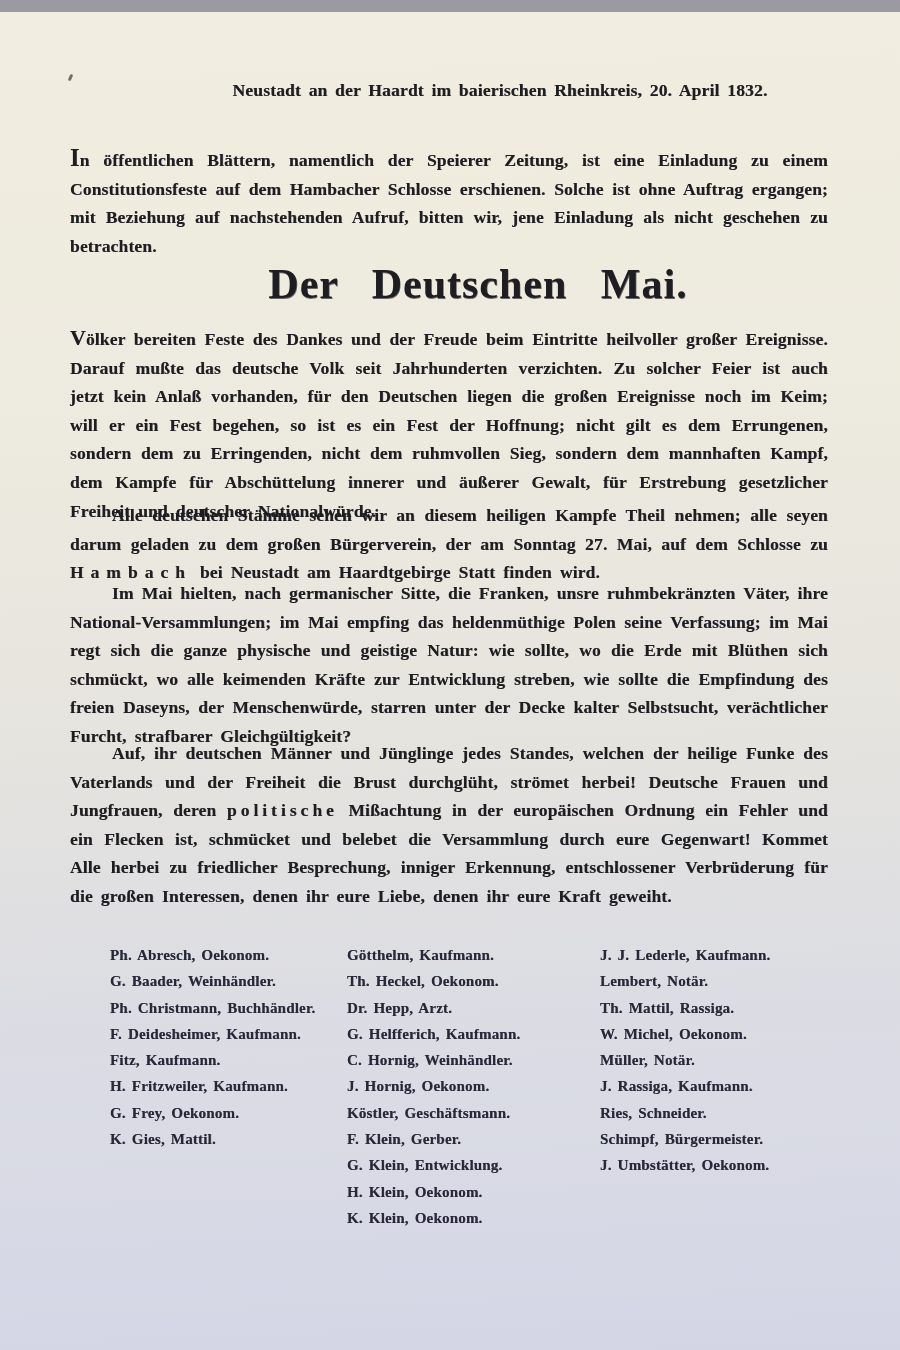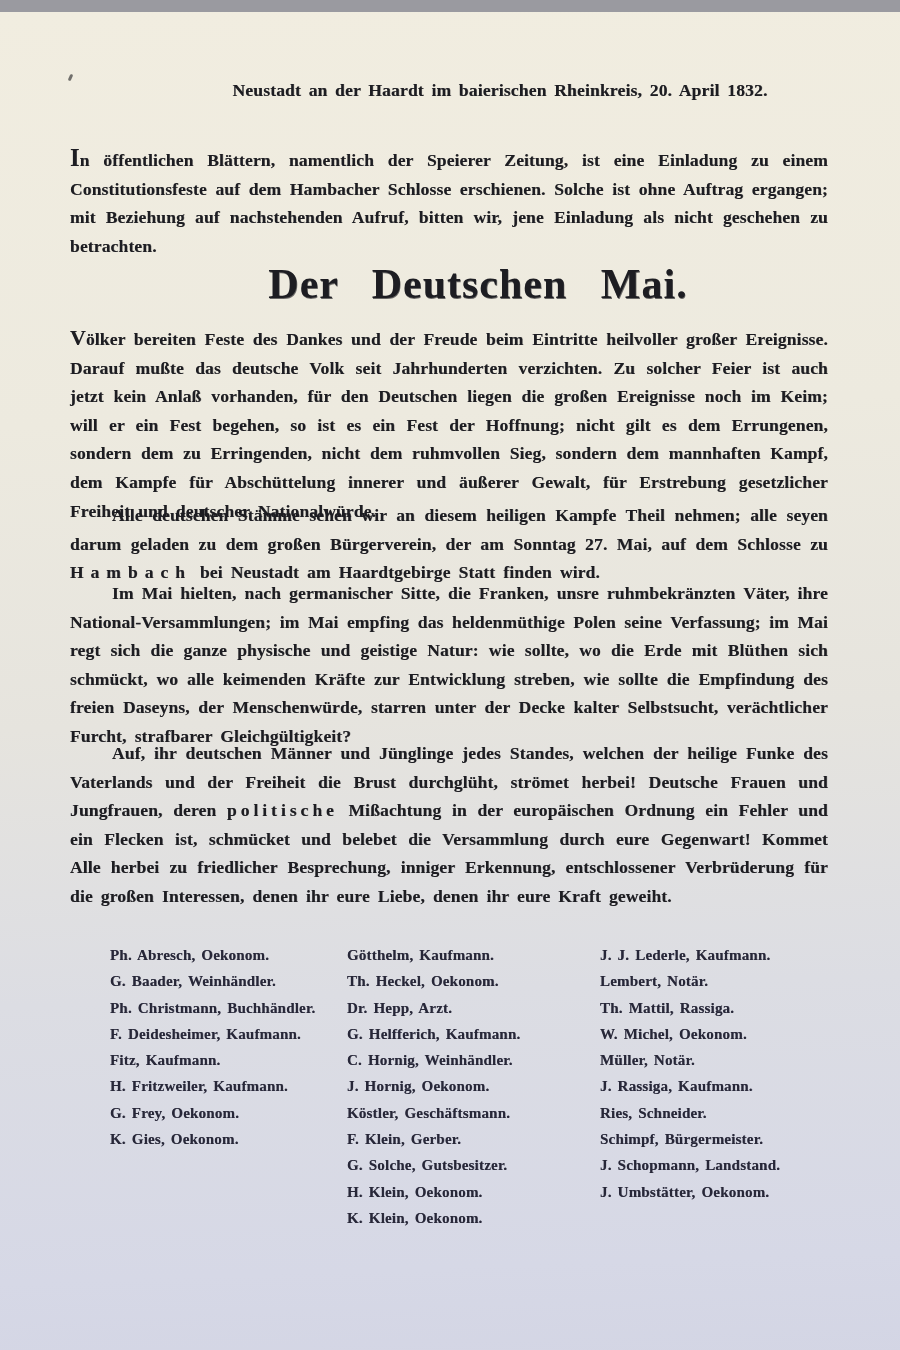--- a/index.html
+++ b/index.html
@@ -121,42 +121,41 @@
 
   <div class="signatures">
     <div class="sig-col">
         <div class="sig-row">Ph. Abresch, Oekonom.</div>
         <div class="sig-row">G. Baader, Weinhändler.</div>
         <div class="sig-row">Ph. Christmann, Buchhändler.</div>
         <div class="sig-row">F. Deidesheimer, Kaufmann.</div>
         <div class="sig-row">Fitz, Kaufmann.</div>
         <div class="sig-row">H. Fritzweiler, Kaufmann.</div>
         <div class="sig-row">G. Frey, Oekonom.</div>
-        <div class="sig-row">K. Gies, Oekonom.</div>
+        <div class="sig-row">K. Gies, Mattil.</div>
       </div>
     <div class="sig-col">
         <div class="sig-row">Götthelm, Kaufmann.</div>
         <div class="sig-row">Th. Heckel, Oekonom.</div>
         <div class="sig-row">Dr. Hepp, Arzt.</div>
         <div class="sig-row">G. Helfferich, Kaufmann.</div>
         <div class="sig-row">C. Hornig, Weinhändler.</div>
         <div class="sig-row">J. Hornig, Oekonom.</div>
         <div class="sig-row">Köstler, Geschäftsmann.</div>
         <div class="sig-row">F. Klein, Gerber.</div>
-        <div class="sig-row">G. Solche, Gutsbesitzer.</div>
+        <div class="sig-row">G. Klein, Entwicklung.</div>
         <div class="sig-row">H. Klein, Oekonom.</div>
         <div class="sig-row">K. Klein, Oekonom.</div>
       </div>
     <div class="sig-col">
         <div class="sig-row">J. J. Lederle, Kaufmann.</div>
         <div class="sig-row">Lembert, Notär.</div>
         <div class="sig-row">Th. Mattil, Rassiga.</div>
         <div class="sig-row">W. Michel, Oekonom.</div>
         <div class="sig-row">Müller, Notär.</div>
         <div class="sig-row">J. Rassiga, Kaufmann.</div>
         <div class="sig-row">Ries, Schneider.</div>
         <div class="sig-row">Schimpf, Bürgermeister.</div>
-        <div class="sig-row">J. Schopmann, Landstand.</div>
         <div class="sig-row">J. Umbstätter, Oekonom.</div>
       </div>
   </div>
 
 </div>
 
 </body></html>

